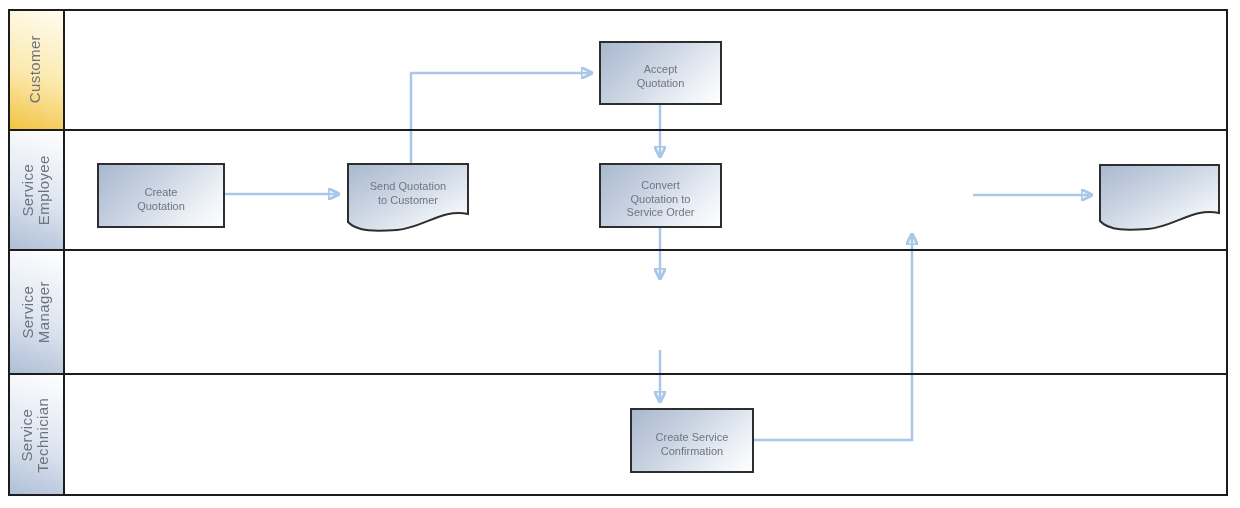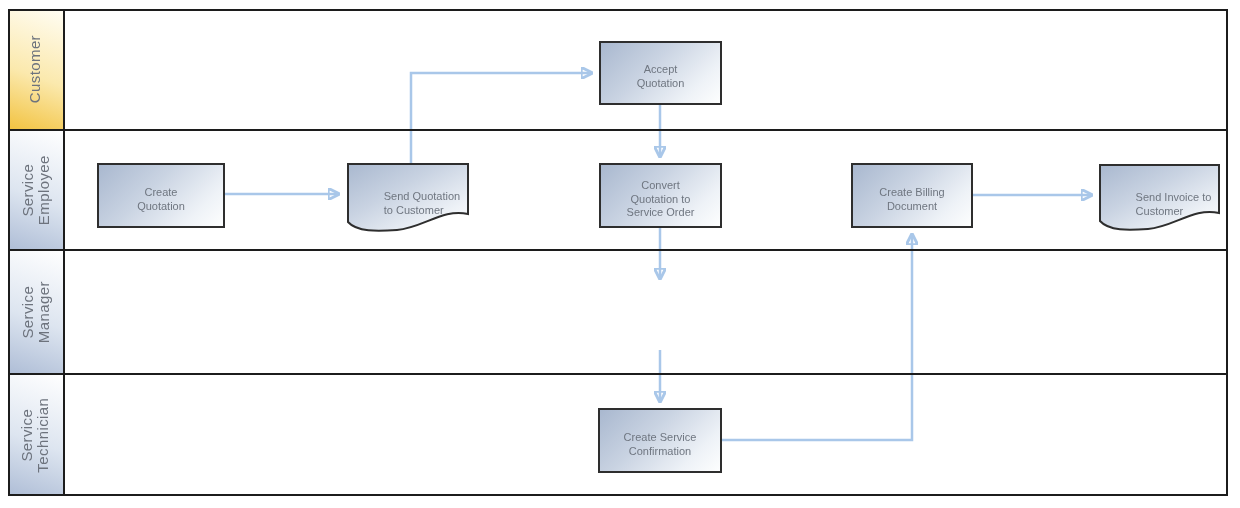--- a/index.html
+++ b/index.html
@@ -20,23 +20,23 @@
   .lane-head.blue{background:linear-gradient(200deg,#ffffff 0%,#dde5f0 55%,#aebdd6 100%);}
   
   .node{position:absolute;box-sizing:border-box;border:2px solid #2e2e2e;
         background:linear-gradient(135deg,#a9b8cf 0%,#c9d3e2 40%,#eef2f7 78%,#fdfefe 100%);
         display:flex;align-items:center;justify-content:center;z-index:4;}
   .node .nlabel{font-size:11px;line-height:1.25;color:#6f7680;text-align:center;
         white-space:pre-line;margin-top:8px;}
   
   .docnode{position:absolute;z-index:4;}
   .docnode svg{display:block;}
-  .docnode .nlabel{position:absolute;left:0;top:18px;width:100%;height:46px;
+  .docnode .nlabel{position:absolute;left:0;top:8px;width:100%;height:46px;
         display:flex;align-items:center;justify-content:center;font-size:11px;
-        line-height:1.25;color:#6f7680;text-align:left;white-space:pre-line;padding-left:14px;}
+        line-height:1.25;color:#6f7680;text-align:center;white-space:pre-line;}
   
   .edges{position:absolute;left:0;top:0;width:1240px;height:508px;z-index:3;pointer-events:none;}
   .edges path{fill:none;stroke:#a9c7e9;stroke-width:2.5px;}
 </style>
 </head>
 <body>
 
 <div class="stage">
 
   <div class="lane-head gold" style="top:9px;height:121px;">
@@ -96,44 +96,38 @@
 Quotation</span>
   </div>
 
   <div class="node" style="left:599px;top:163px;width:123px;height:65px;">
     <span class="nlabel">Convert
 Quotation to
 Service Order</span>
   </div>
 
 
-  <div class="node" style="left:598px;top:408px;width:124px;height:65px;">
+  <div class="node" style="left:630px;top:408px;width:124px;height:65px;">
     <span class="nlabel">Create Service
 Confirmation</span>
   </div>
 
-  <div class="node" style="left:851px;top:163px;width:122px;height:65px;">
-    <span class="nlabel">Create Billing
-Document</span>
-  </div>
 
   <div class="docnode" style="left:1099px;top:164px;width:121px;height:72px;">
     <svg width="121" height="72" viewBox="0 0 121 72">
       <defs>
         <linearGradient id="dg2" x1="0" y1="0" x2="1" y2="1">
           <stop offset="0" stop-color="#a9b8cf"></stop>
             <stop offset="0.4" stop-color="#c9d3e2"></stop>
           <stop offset="0.78" stop-color="#eef2f7"></stop>
             <stop offset="1" stop-color="#fdfefe"></stop>
         </linearGradient>
       </defs>
       <path d="M1 1 H120 V49 C95 43 75 63 49 65 C29 66.5 10 67 1 57 Z" fill="url(#dg2)" stroke="#2e2e2e" stroke-width="2"></path>
     </svg>
-    <div class="nlabel">Send Invoice to
-Customer</div>
   </div>
 
   <div class="divider" style="top:129px;"></div>
   <div class="divider" style="top:249px;"></div>
   <div class="divider" style="top:373px;"></div>
   <div class="vsep"></div>
   <div class="frame"></div>
 
 </div>
 

